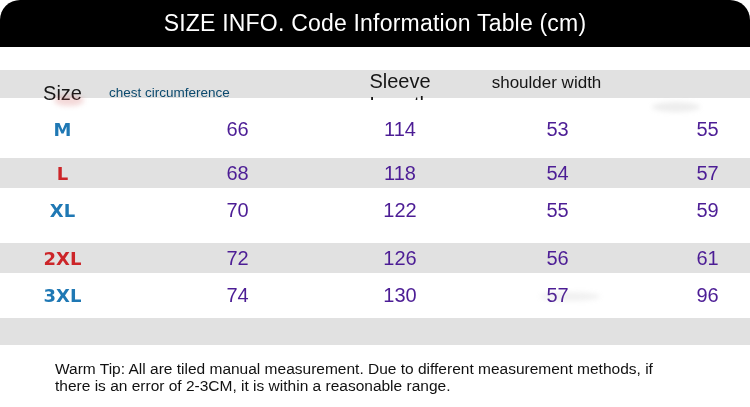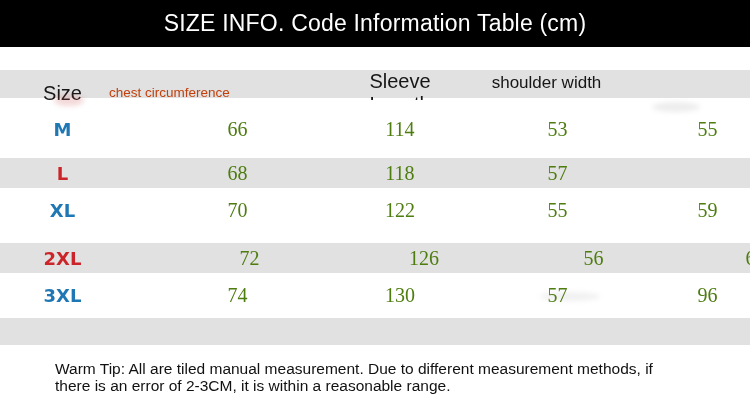--- a/index.html
+++ b/index.html
@@ -4,52 +4,53 @@
 <style>
   :root{
     --title-bar-bg:#000000; --title-text:#ffffff; --band-gray:#e1e1e1;
     --text-dark:#1c1c1c; --size-blue:#1f78b4; --size-red:#cc2529;
   }
   html,body{margin:0;padding:0;background:#ffffff;}
   .stage{
     position:relative;width:750px;height:407px;background:#ffffff;
     font-family:"Liberation Sans", sans-serif;color:var(--text-dark);
     overflow:hidden;
+    border-radius:20px;
   }
   .titlebar{
     position:absolute;left:0;top:0;width:750px;height:47px;
     background:var(--title-bar-bg);display:flex;align-items:center;justify-content:center;
   }
   .titlebar .t{
     color:var(--title-text);font-size:23px;letter-spacing:.2px;
     font-family:"Liberation Sans", sans-serif;
   }
   .cols{
     position:absolute;left:0;width:750px;display:grid;
     grid-template-columns:125px 225px 100px 215px 85px;
   }
   .cell{display:flex;align-items:center;justify-content:center;text-align:center;}
   .header-band{top:70px;height:28px;background:var(--band-gray);overflow:visible;}
   .h-main{font-size:20px;color:#161616;}
   .h-chest{
     font-size:13.5px;line-height:14px;justify-content:flex-start;text-align:left;
-    margin-left:-16px;color:#c2410c;
+    margin-left:-16px;color:#0c4a6e;
   }
   .h-shoulder{
     font-size:17px;line-height:18.5px;align-items:flex-start;padding-top:4px;
     margin-left:-22px;color:#161616;
   }
   .row-m{top:100px;height:58px;background:#ffffff;}
   .row-l{top:158px;height:30px;background:var(--band-gray);}
   .row-xl{top:188px;height:44px;background:#ffffff;}
-  .row-2xl{top:243px;height:30px;background:var(--band-gray);gap:12px;}
+  .row-2xl{top:243px;height:30px;background:var(--band-gray);}
   .row-3xl{top:273px;height:45px;background:#ffffff;}
   .row-3xl .cell{padding-top:0;}
   .empty-band{position:absolute;left:0;top:318px;width:750px;height:27px;background:var(--band-gray);}
-  .num{font-family:Liberation Serif, serif;font-size:20px;color:#4d7c0f;}
+  .num{font-family:Liberation Sans, sans-serif;font-size:20px;color:#4c1d95;}
   .size-label{font-family:"DejaVu Sans","Liberation Sans",sans-serif;font-size:18px;font-weight:bold;}
   .c-blue{color:var(--size-blue);}
   .c-red{color:var(--size-red);}
   .warmtip{
     position:absolute;left:55px;top:361px;width:680px;
     font-size:15.5px;line-height:16.5px;color:#111111;
   }
   .smudge{position:absolute;border-radius:50%;filter:blur(2.5px);pointer-events:none;}
   .smudge-red{left:54px;top:95px;width:30px;height:11px;background:rgba(205,80,80,.22);}
   .smudge-gray1{left:652px;top:102px;width:48px;height:10px;background:rgba(140,140,140,.16);}
@@ -76,20 +77,21 @@
     <div class="cell num">66</div>
     <div class="cell num">114</div>
     <div class="cell num">53</div>
     <div class="cell num">55</div>
   </div>
 
   <div class="cols row-l">
     <div class="cell size-label c-red">L</div>
     <div class="cell num">68</div>
     <div class="cell num">118</div>
+    <div class="cell num">54</div>
     <div class="cell num">57</div>
   </div>
 
   <div class="cols row-xl">
     <div class="cell size-label c-blue">XL</div>
     <div class="cell num">70</div>
     <div class="cell num">122</div>
     <div class="cell num">55</div>
     <div class="cell num">59</div>
   </div>

